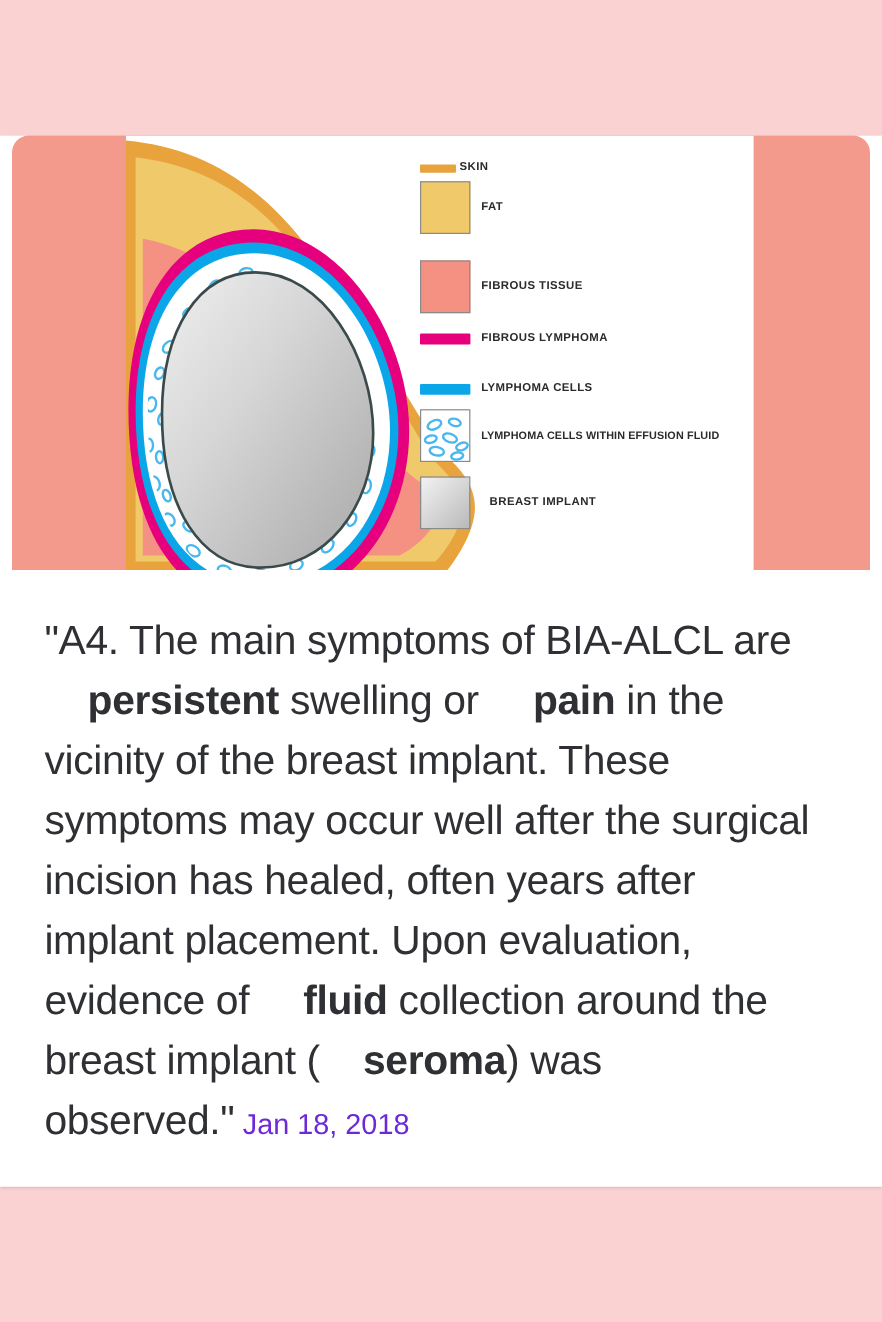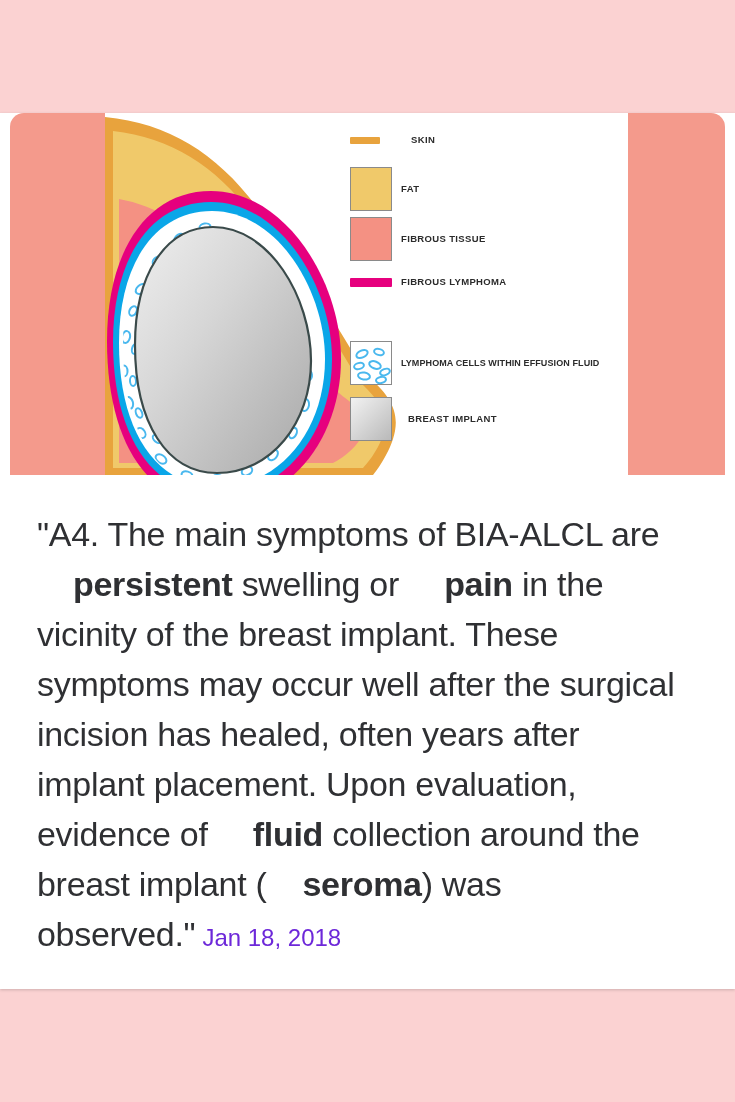--- a/index.html
+++ b/index.html
@@ -75,21 +75,21 @@
     box-sizing: border-box;
   }
   .legend-swatch.bar {
     height: 7px;
     border-radius: 1px;
   }
   .legend-swatch.box {
     border: 1px solid #8a8a8a;
   }
   .legend-label {
-    margin-left: 31px;
+    margin-left: 3px;
     font-family: "Liberation Sans", sans-serif;
     font-size: 9.5px;
     font-weight: bold;
     letter-spacing: 0.35px;
     color: #2b2b2b;
     white-space: nowrap;
     line-height: 1;
   }
   .legend-label.tiny {
     font-size: 9px;
@@ -238,35 +238,39 @@
 
     </div>
 
     <div id="legend">
 
       <div class="legend-row" style="top:6px">
         <span class="legend-swatch bar" style="background:#e8a33d"></span>
         <span class="legend-label">SKIN</span>
       </div>
 
-      <div class="legend-row" style="top:48px;height:44px">
+      <div class="legend-row" style="top:32px;height:44px">
         <span class="legend-swatch box" style="background:#f0c96a;height:44px;flex-basis:42px;width:42px"></span>
         <span class="legend-label" style="margin-left:9px">FAT</span>
       </div>
 
       <div class="legend-row" style="top:98px;height:44px">
         <span class="legend-swatch box" style="background:#f49183;height:44px;flex-basis:42px;width:42px"></span>
         <span class="legend-label" style="margin-left:9px">FIBROUS TISSUE</span>
       </div>
 
       <div class="legend-row" style="top:148px">
         <span class="legend-swatch bar" style="background:#e6007e;height:9px;flex-basis:42px;width:42px"></span>
         <span class="legend-label" style="margin-left:9px">FIBROUS LYMPHOMA</span>
       </div>
 
+      <div class="legend-row" style="top:190px">
+        <span class="legend-swatch bar" style="background:#0aa6e8;height:9px;flex-basis:42px;width:42px"></span>
+        <span class="legend-label" style="margin-left:9px">LYMPHOMA CELLS</span>
+      </div>
 
       <div class="legend-row" style="top:222px;height:44px">
         <span id="swatch-effusion" class="legend-swatch box" style="height:44px;flex-basis:42px;width:42px">
           <svg width="42" height="44" viewBox="0 0 42 44">
             <g fill="none" stroke="#4ab8ee" stroke-width="2">
               <ellipse cx="11" cy="12" rx="6" ry="3.5" transform="rotate(-25 11 12)"></ellipse>
               <ellipse cx="28" cy="10" rx="5" ry="3" transform="rotate(15 28 10)"></ellipse>
               <ellipse cx="8" cy="24" rx="5" ry="3" transform="rotate(-15 8 24)"></ellipse>
               <ellipse cx="24" cy="23" rx="6" ry="3.5" transform="rotate(20 24 23)"></ellipse>
               <ellipse cx="34" cy="30" rx="5" ry="3" transform="rotate(-20 34 30)"></ellipse>

